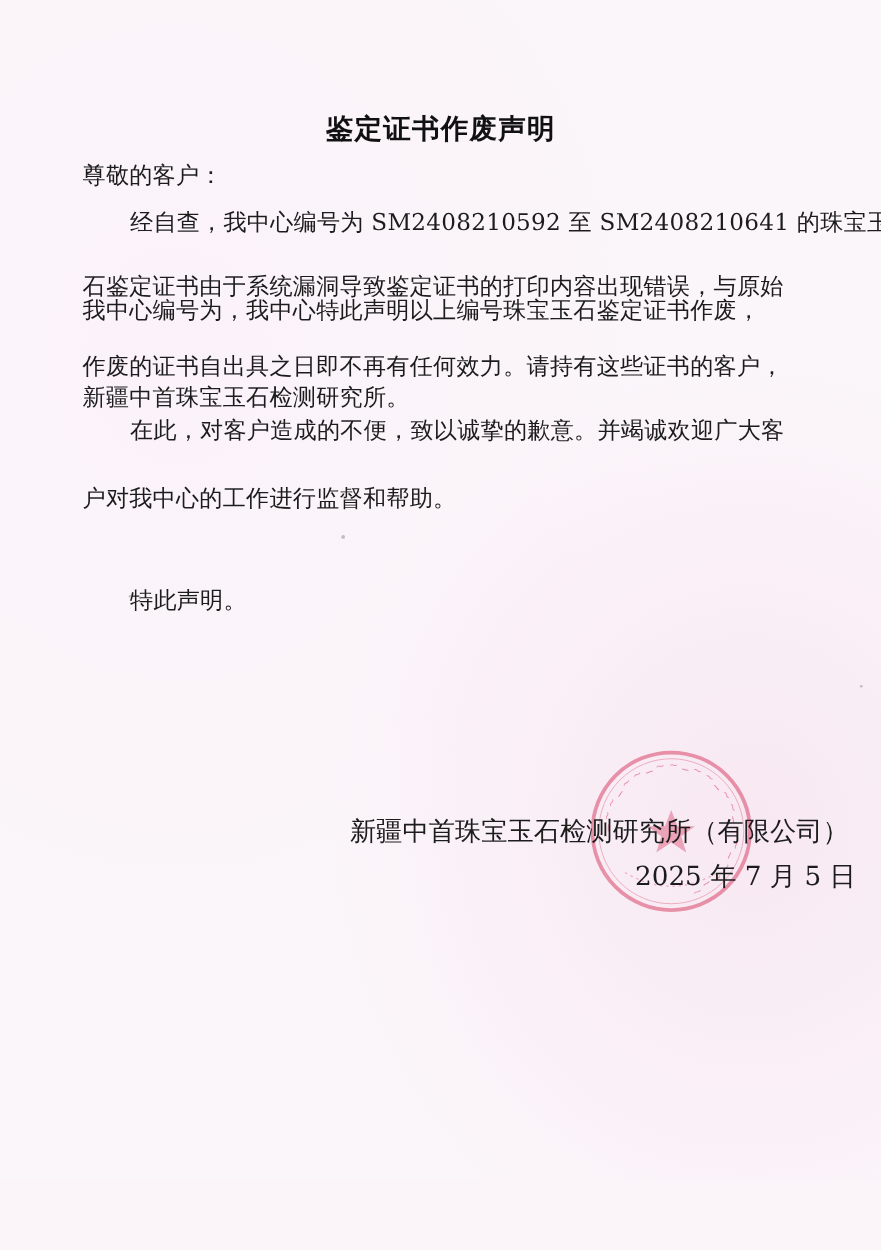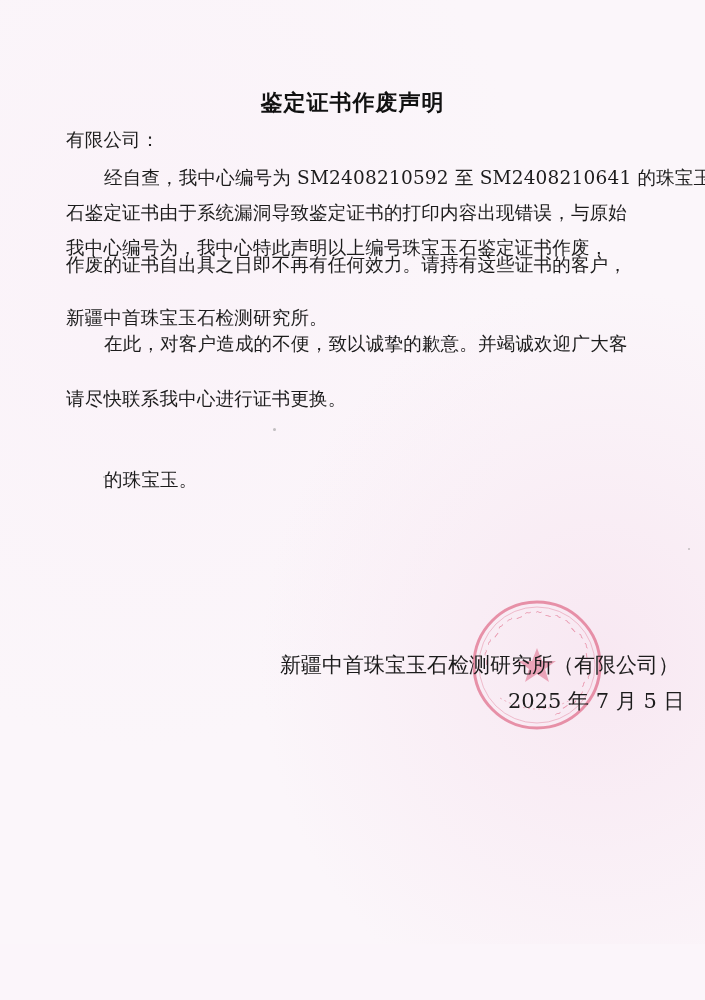--- a/index.html
+++ b/index.html
@@ -69,36 +69,36 @@
       opacity: 0.6;
     }
   </style>
 </head>
 <body>
 
 <div class="page">
 
   <div class="title">鉴定证书作废声明</div>
 
-  <div class="line" style="top:127px">有限公司：</div>
+  <div class="line" style="top:127px">尊敬的客户：</div>
 
   <div>
     <div class="line indent" style="top:165px">经自查，我中心编号为 SM2408210592 至 SM2408210641 的珠宝玉</div>
-    <div class="line" style="top:200px">石鉴定证书由于系统漏洞导致鉴定证书的打印内容出现错误，与原始</div>
+    <div class="line" style="top:216px">石鉴定证书由于系统漏洞导致鉴定证书的打印内容出现错误，与原始</div>
     <div class="line" style="top:235px">我中心编号为，我中心特此声明以上编号珠宝玉石鉴定证书作废，</div>
-    <div class="line" style="top:252px">作废的证书自出具之日即不再有任何效力。请持有这些证书的客户，</div>
+    <div class="line" style="top:280px">作废的证书自出具之日即不再有任何效力。请持有这些证书的客户，</div>
     <div class="line" style="top:305px">新疆中首珠宝玉石检测研究所。</div>
   </div>
 
   <div>
     <div class="line indent" style="top:331px">在此，对客户造成的不便，致以诚挚的歉意。并竭诚欢迎广大客</div>
-    <div class="line" style="top:386px">请尽快联系我中心进行证书更换。</div>
+    <div class="line" style="top:386px">户对我中心的工作进行监督和帮助。</div>
   </div>
 
-  <div class="line indent" style="top:467px">的珠宝玉。</div>
+  <div class="line indent" style="top:467px">特此声明。</div>
 
   <svg class="stamp" viewBox="0 0 134 134">
     <defs>
       <path id="sealArc" d="M 67 67 m -50 0 a 50 50 0 1 1 100 0 a 50 50 0 1 1 -100 0"></path>
     </defs>
     <circle cx="67" cy="67" r="63" fill="none" stroke="#d9466a" stroke-width="3"></circle>
     <circle cx="67" cy="67" r="58" fill="none" stroke="#e07a95" stroke-width="0.8"></circle>
     <text font-size="9" fill="#d9466a" font-family="DejaVu Sans, sans-serif" letter-spacing="1.5">
       <textPath href="#sealArc" startOffset="0">ــ ~ ~ ــ ~ ~ ــ ~ ~ ــ ~ ~ ــ ~ ~ ــ ~ ~ ــ ~ ~ ــ ~</textPath>
     </text>

